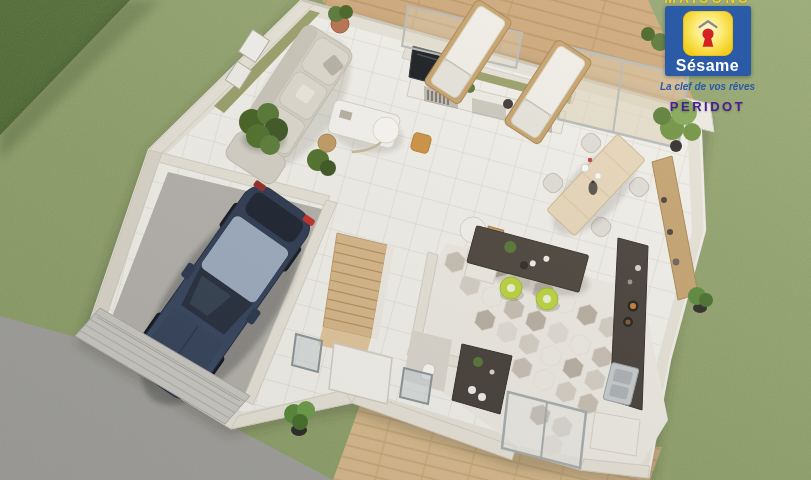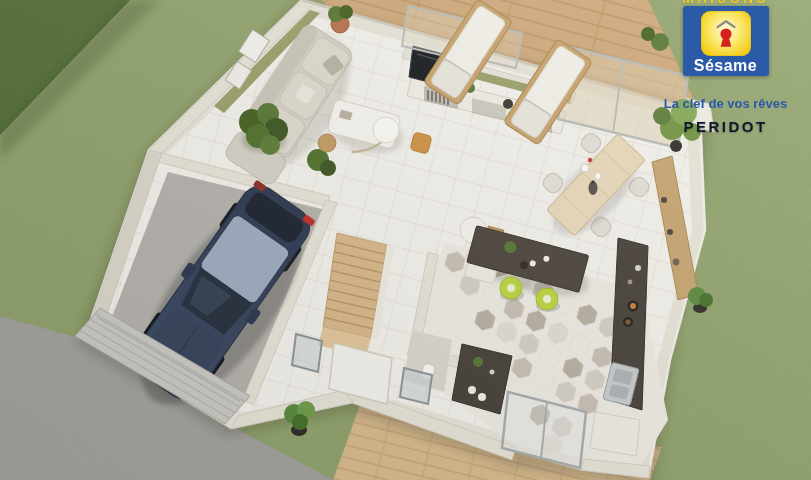--- a/index.html
+++ b/index.html
@@ -1,32 +1,32 @@
 <!DOCTYPE html>
 <html><head>
 <meta charset="utf-8">
 <style>
   html,body{margin:0;padding:0;background:#fff}
   .stage{position:relative;width:811px;height:480px;overflow:hidden;
          font-family:"Liberation Sans",sans-serif;background:#94a471}
   .stage svg.scene{position:absolute;left:0;top:0}
   
-  .logo{position:absolute;left:660px;top:0;width:131px;text-align:center;z-index:5}
+  .logo{position:absolute;left:642px;top:0;width:131px;text-align:center;z-index:5}
   .brand-top{margin-top:-10px;line-height:16px;font-size:14px;font-weight:bold;
              letter-spacing:3px;color:#f6d01f;text-shadow:0 0 1px #2b5aa6}
   .logo-card{width:86px;height:70px;margin:0 auto;background:#2b5aa6;border-radius:3px;
              display:flex;flex-direction:column;align-items:center;
              box-shadow:0 1px 4px rgba(0,0,0,.35)}
   .logo-mark{width:50px;height:45px;margin-top:5px;border-radius:9px;
              background:radial-gradient(circle at 50% 42%,#fffbe0 0%,#fbe766 45%,#f2cd1c 80%);
              display:flex;align-items:center;justify-content:center;
              box-shadow:inset 0 0 0 1px rgba(210,170,0,.4)}
   .brand{color:#fff;font-size:16px;font-weight:bold;letter-spacing:.5px;margin-top:1px}
-  .tagline{color:#2b5aa6;font-size:13px;font-weight:bold;margin-top:20px}
-  .plan{color:#0f172a;font-size:15px;font-weight:bold;letter-spacing:2.5px;margin-top:7px;
+  .tagline{color:#2b5aa6;font-size:10px;font-weight:bold;font-style:italic;margin-top:5px}
+  .plan{color:#4c1d95;font-size:13px;font-weight:bold;letter-spacing:2.5px;margin-top:7px;
         text-shadow:0 1px 2px rgba(0,0,0,.25)}
   .level{color:rgba(255,255,255,.78);font-size:13px;letter-spacing:1.5px;margin-top:1px;
          text-shadow:0 1px 2px rgba(0,0,0,.2)}
 </style>
 </head>
 <body>
 
 <div class="stage">
 
 <svg class="scene" width="811" height="480" viewBox="0 0 811 480" xmlns="http://www.w3.org/2000/svg">

